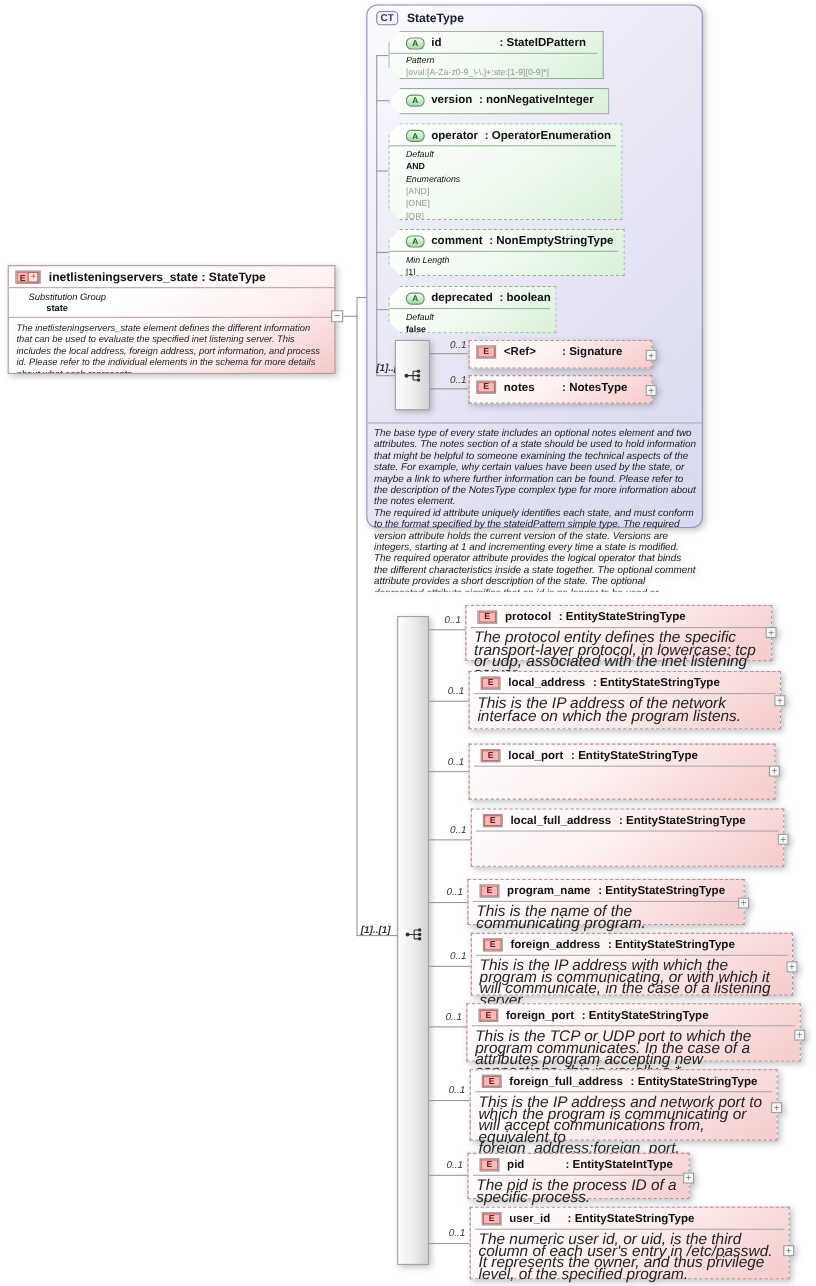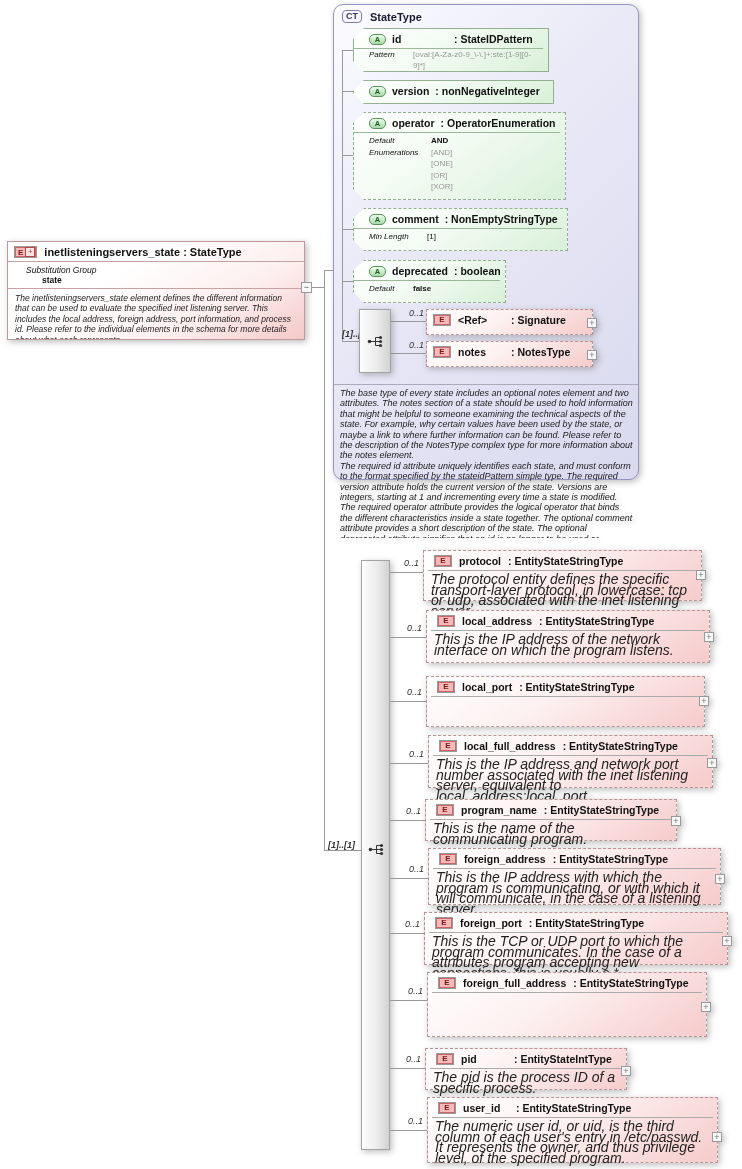--- a/index.html
+++ b/index.html
@@ -45,21 +45,21 @@
 
   
   .abox{box-sizing:border-box;background:linear-gradient(145deg,#ffffff 0%,#f2fbf2 45%,#d9f0d9 100%);
         border:1px solid #93b093;clip-path:polygon(11px 0,100% 0,100% 100%,11px 100%,0 calc(100% - 11px),0 11px);
         overflow:hidden;}
   .abox.dashed{border-style:dashed;}
   .abox .ahead{display:flex;align-items:center;gap:6px;padding:4px 4px 3px 15px;}
   .abox .ahead.rule{border-bottom:1px solid #9ab89a;margin:0 5px 0 0;}
   .aname,.atype{font-size:10.5px;font-weight:bold;color:#111;white-space:nowrap;}
   .atype::before{content:": ";}
-  .arow{display:flex;font-size:8px;line-height:10.5px;padding:1px 5px 0 15px;color:#111;}
+  .arow{display:flex;font-size:8px;line-height:10.5px;padding:1px 5px 0 15px;color:#111;flex-direction:column;}
   .arow .rk{font-style:italic;flex:none;}
   .arow .rv{color:#111;}
   .arow .rv.bold{font-weight:bold;}
   .arow .rv.gray{color:#979797;}
   .w44{min-width:44px;} .w62{min-width:62px;} .w58{min-width:58px;}
 
   
   .elbox{box-sizing:border-box;border:1px dashed #b89494;overflow:visible;
          background:linear-gradient(145deg,#ffffff 0%,#fdf0f0 45%,#f6cbcb 100%);}
   .elbox .ehead{display:flex;align-items:center;gap:7px;padding:4px 6px 3px;border-bottom:1px solid #ababab;margin:0 4px;}
@@ -293,21 +293,20 @@
       </div>
     <span class="plusbox" style="right:-5px;top:19px;">+</span>
   </div>
 
   <div class="abs elbox sh" style="left:428px;top:735px;width:285px;height:53px;">
     <div class="ehead">
         <span class="ebadge">E</span>
         <span class="ename">local_full_address</span>
         <span class="etype">EntityStateStringType</span>
       </div>
-    <div class="edesc">This is the IP address and network port number associated with the inet listening server, equivalent to local_address:local_port.</div>
     <span class="plusbox" style="right:-5px;top:22px;">+</span>
   </div>
 
   <div class="abs elbox sh" style="left:425px;top:799px;width:252px;height:42px;">
     <div class="ehead">
         <span class="ebadge">E</span>
         <span class="ename">program_name</span>
         <span class="etype">EntityStateStringType</span>
       </div>
     <div class="edesc">This is the name of the communicating program.</div>
@@ -333,20 +332,21 @@
     <div class="edesc">This is the TCP or UDP port to which the program communicates. In the case of a attributes program accepting new connections, this is usually a *.</div>
     <span class="plusbox" style="right:-5px;top:23px;">+</span>
   </div>
 
   <div class="abs elbox sh" style="left:427px;top:972px;width:280px;height:65px;">
     <div class="ehead">
         <span class="ebadge">E</span>
         <span class="ename">foreign_full_address</span>
         <span class="etype">EntityStateStringType</span>
       </div>
+    <div class="edesc">This is the IP address and network port to which the program is communicating or will accept communications from, equivalent to foreign_address:foreign_port.</div>
     <span class="plusbox" style="right:-5px;top:29px;">+</span>
   </div>
 
   <div class="abs elbox sh gap" style="left:425px;top:1048px;width:202px;height:42px;">
     <div class="ehead">
         <span class="ebadge">E</span>
         <span class="ename">pid</span>
         <span class="etype">EntityStateIntType</span>
       </div>
     <div class="edesc">The pid is the process ID of a specific process.</div>

